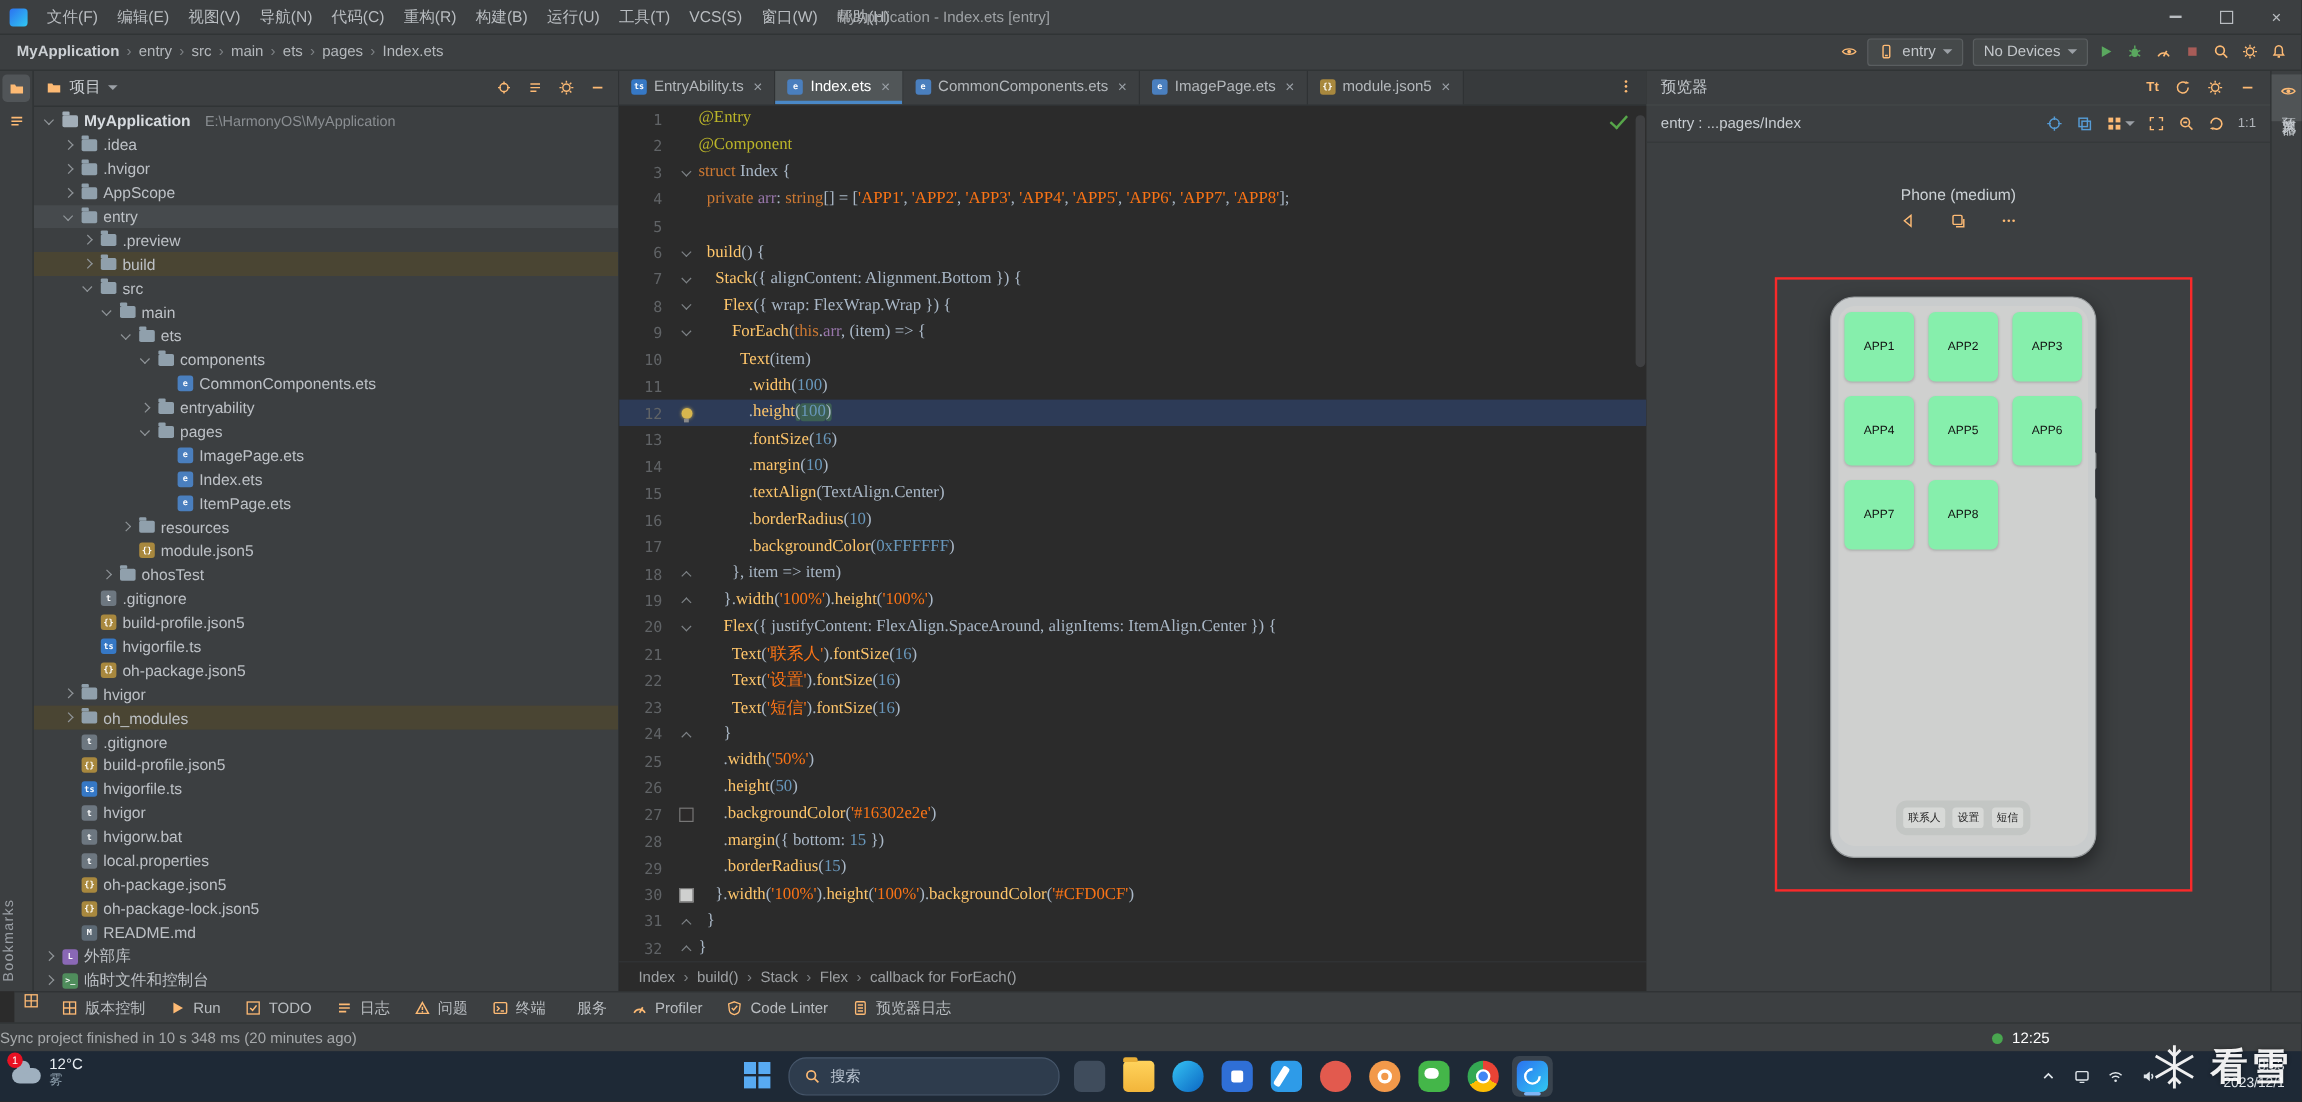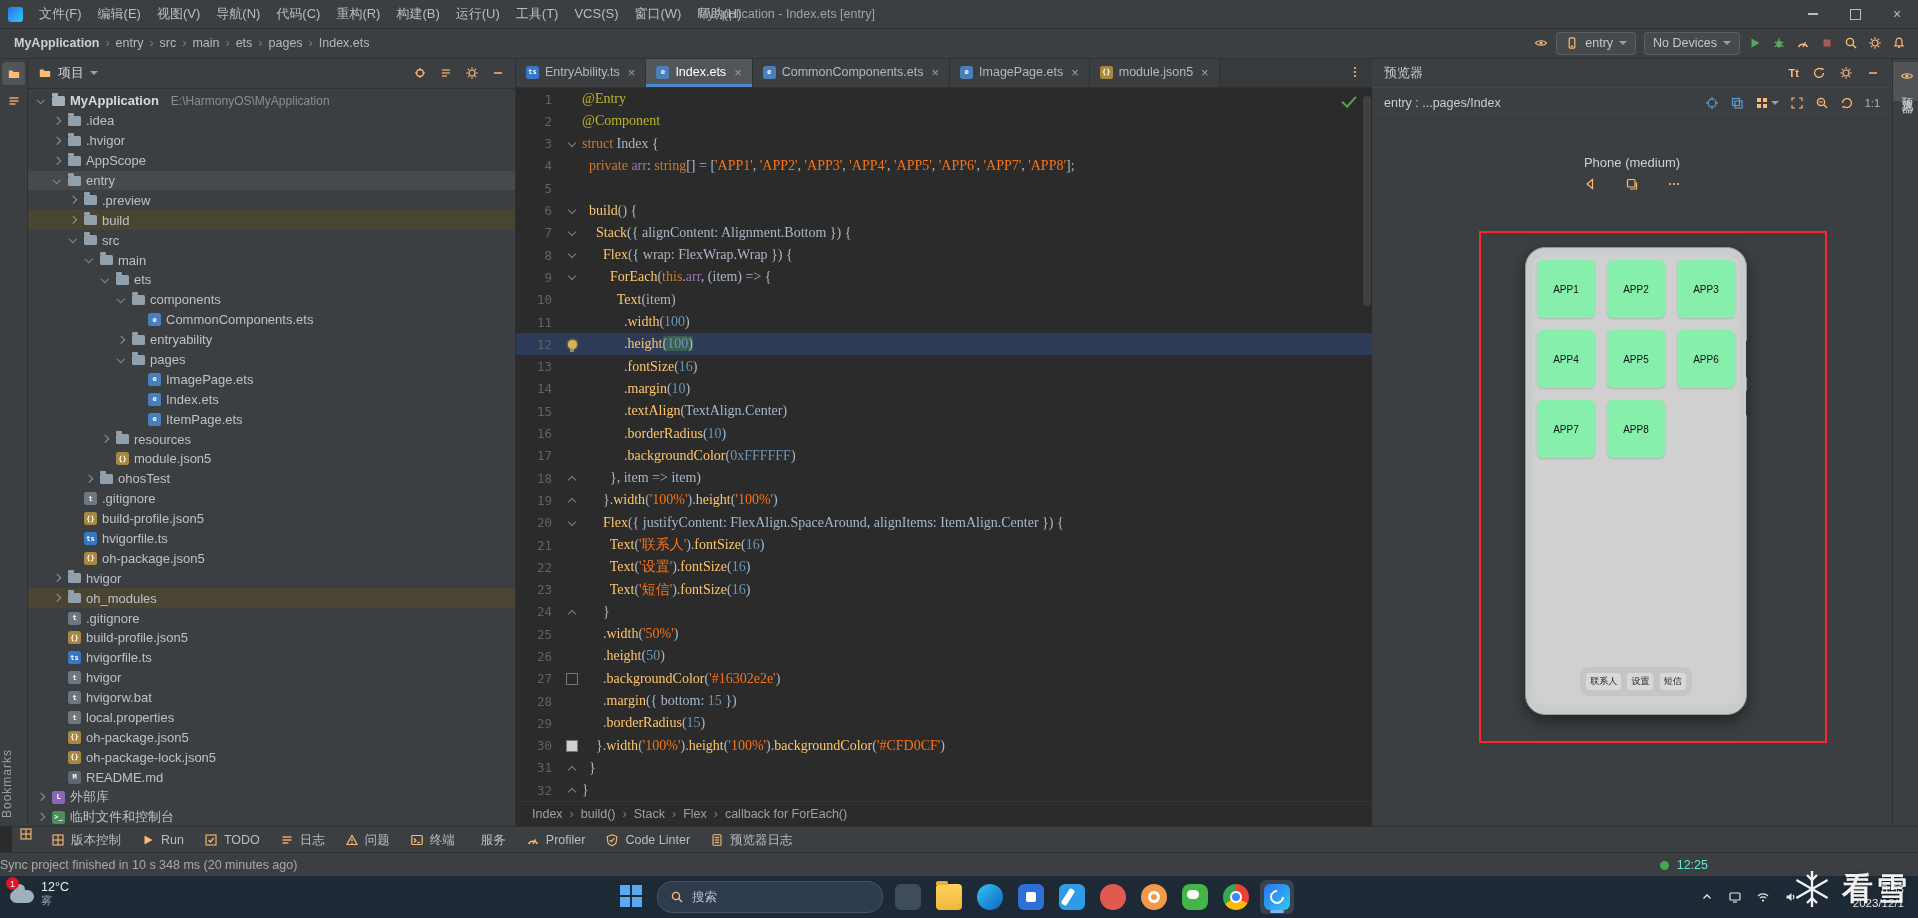--- a/index.html
+++ b/index.html
@@ -128,21 +128,21 @@
   
   .bottombar{position:absolute;left:12px;top:826px;width:100%;height:26px;background:#3c3f41;
              border-top:1px solid #2f3234;display:flex;align-items:flex-start;z-index:18}
   .bb-switch{padding:0 8px 0 7px;display:flex;align-items:center}
   .bb-item{display:flex;align-items:center;gap:6px;padding:0 10px;color:#b9bdc1;font-size:12.5px;height:100%}
   .statusbar{position:absolute;left:0;top:852px;width:100%;height:24px;background:#3c3f41;
              border-top:1px solid #2f3234;display:flex;align-items:center;z-index:18}
   .status-msg{color:#a6a9ab;font-size:12.5px}
   .status-right{margin-left:auto;display:flex;align-items:center;gap:8px;padding-right:210px}
   .gdot{width:9px;height:9px;border-radius:50%;background:#49a64f}
-  .caret-pos{color:#5eead4;font-size:12.5px}
+  .caret-pos{color:#ffffff;font-size:12.5px}
   
   .taskbar{position:absolute;left:0;top:876px;width:100%;height:42px;background:#1e2936;z-index:30}
   .weather{position:absolute;left:10px;top:4px;display:flex;align-items:center;gap:7px}
   .cloud{width:24px;height:13px;background:#9fb0bf;border-radius:8px;position:relative;margin-top:5px}
   .cloud::before{content:"";position:absolute;left:4px;top:-6px;width:11px;height:11px;border-radius:50%;background:#9fb0bf}
   .wt-temp{color:#e9eef3;font-size:12.5px;line-height:14px}
   .wt-desc{color:#8fa0ae;font-size:11px;line-height:13px}
   .badge{position:absolute;left:6px;top:1px;width:13px;height:13px;border-radius:50%;background:#e81123;
          color:#fff;font-size:9px;display:flex;align-items:center;justify-content:center;z-index:32}
   .tb-center{position:absolute;left:615px;top:0;height:100%;display:flex;align-items:center;gap:8px}

